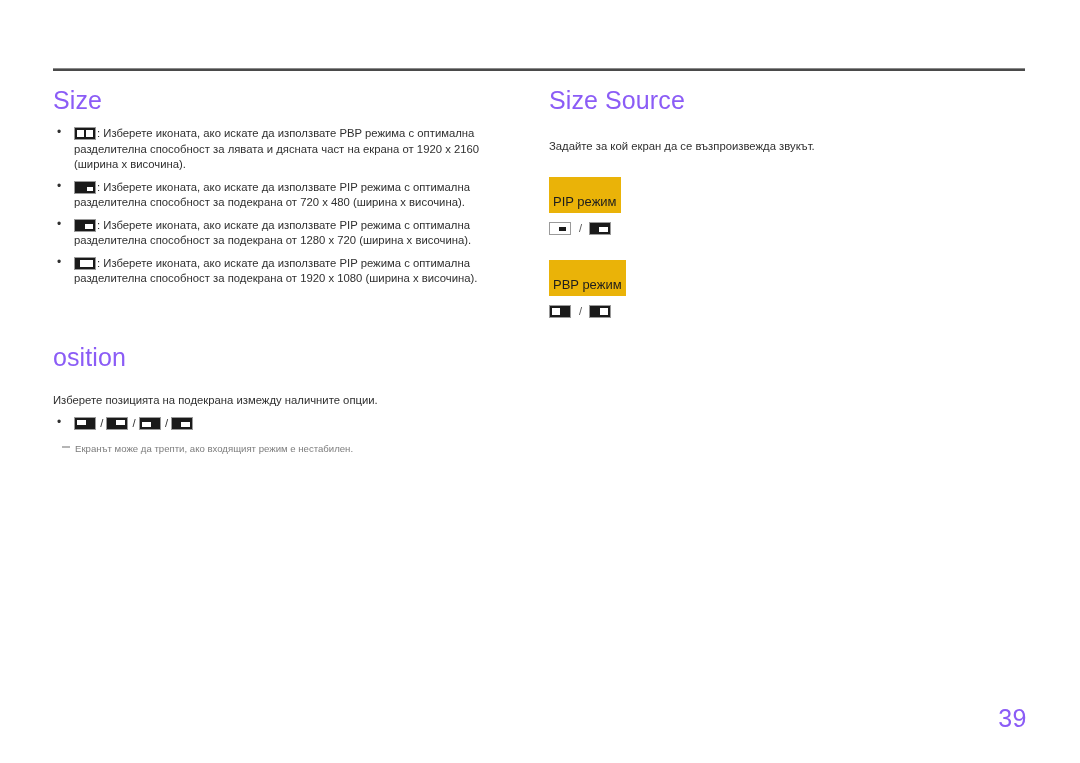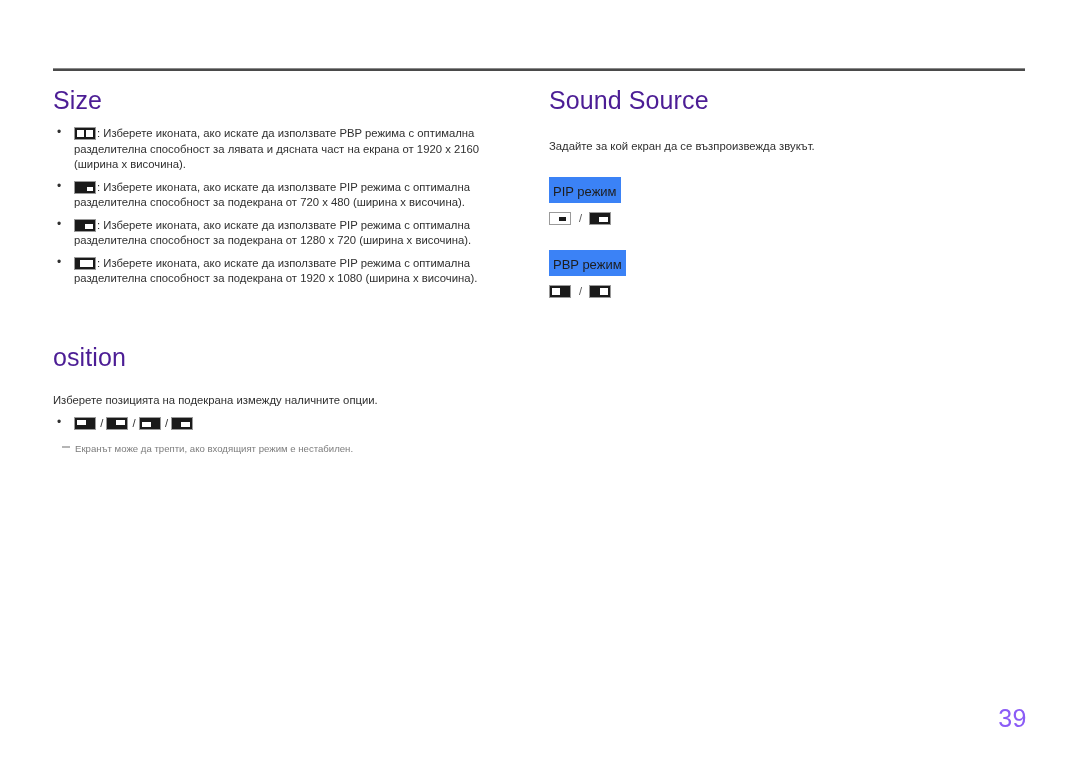--- a/index.html
+++ b/index.html
@@ -45,21 +45,21 @@
   .col-right {
     position: absolute;
     left: 549px;
     top: 84px;
     width: 470px;
   }
 
   h1.section-title {
     font-size: 25px;
     font-weight: normal;
-    color: #4c1d95;
+    color: #8b5cf6;
     margin: 0 0 0 0;
     padding: 0;
     line-height: 32px;
     letter-spacing: 0.1px;
   }
 
   .intro {
     font-size: 11.3px;
     line-height: 16px;
     color: #2f2f2f;
@@ -140,25 +140,25 @@
   .icon-row .sep {
     display: inline-block;
     padding: 0 4px;
     color: #555;
     font-size: 11px;
     vertical-align: 0px;
   }
 
   .badge {
     display: inline-block;
-    background: #3b82f6;
+    background: #eab308;
     color: #1d1d1d;
     font-size: 13px;
     line-height: 17px;
-    padding: 6px 4px 3px 4px;
+    padding: 16px 4px 3px 4px;
     margin-top: 23px;
   }
 
   .notes { margin: 10px 0 0 0; padding: 0; }
   .note {
     position: relative;
     padding-left: 22px;
     font-size: 9.6px;
     line-height: 14px;
     color: #7c7c7c;
@@ -259,21 +259,21 @@
     </ul>
 
     <div class="notes">
       <div class="note">Екранът може да трепти, ако входящият режим е нестабилен.</div>
     </div>
 
   </div>
 
   <div class="col-right">
 
-    <h1 class="section-title">Sound Source</h1>
+    <h1 class="section-title">Size Source</h1>
 
     <p class="intro">Задайте за кой екран да се възпроизвежда звукът.</p>
 
     <div>
       <span class="badge">PIP режим</span>
       <div class="icon-row">
         <span class="ic ic-snd light ic-snd-pip-main"><span class="inner"></span></span>
         <span class="sep">/</span>
         <span class="ic ic-snd ic-snd-pip-sub"><span class="inner"></span></span>
       </div>

